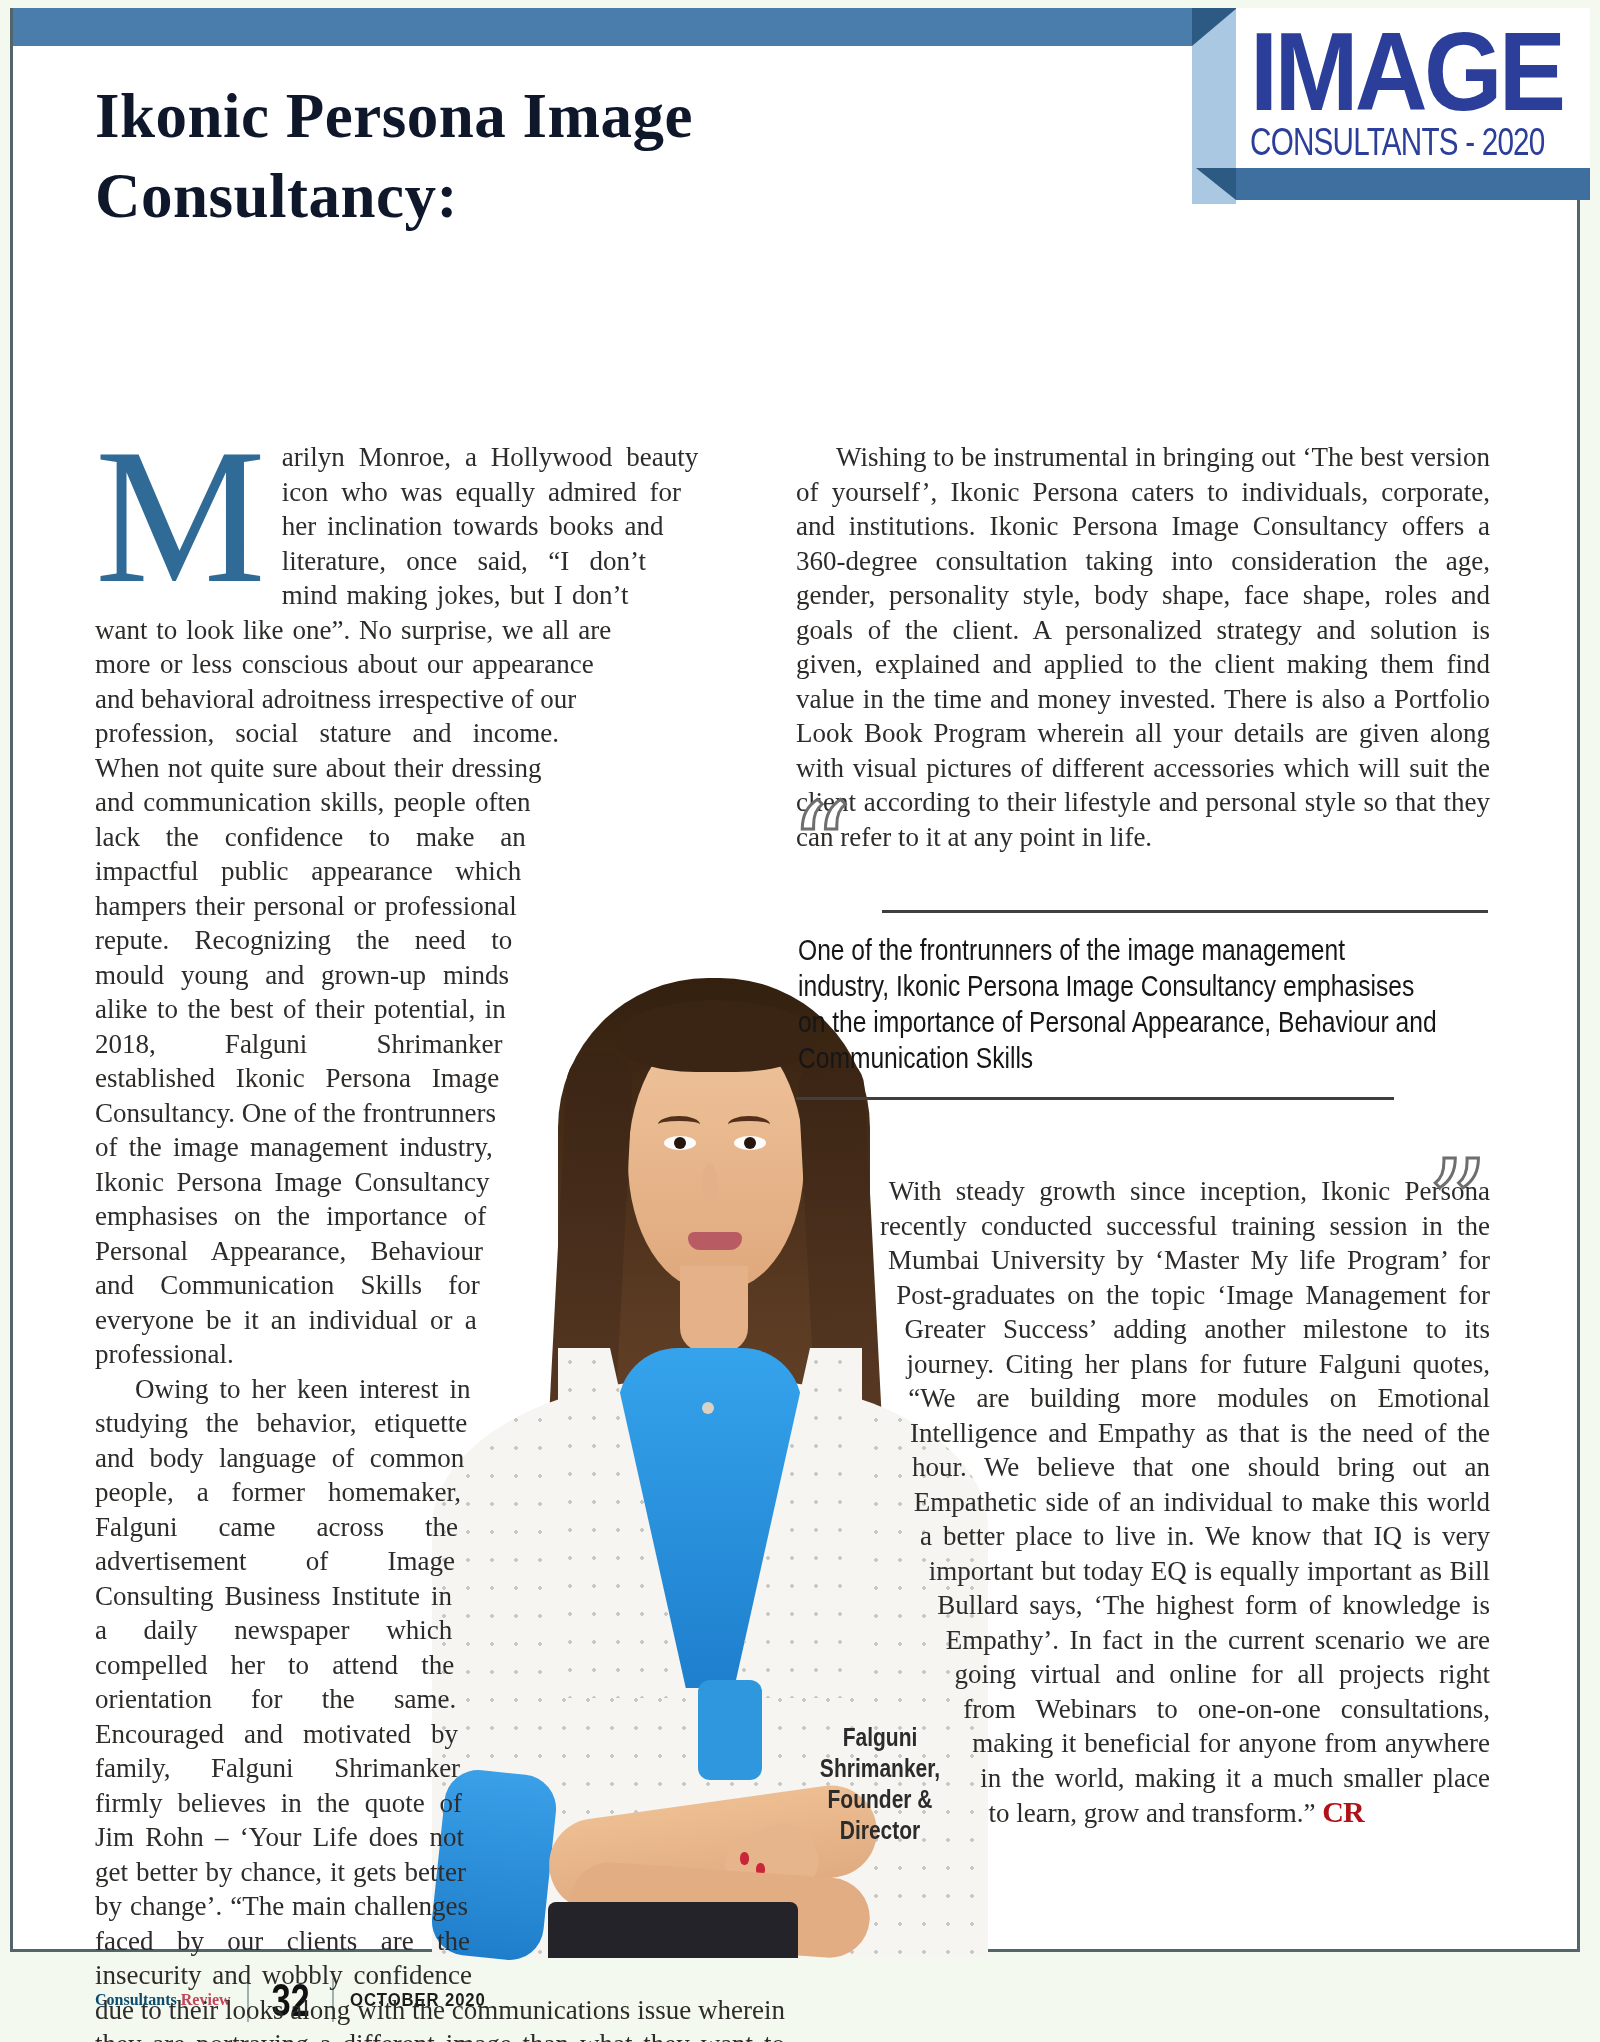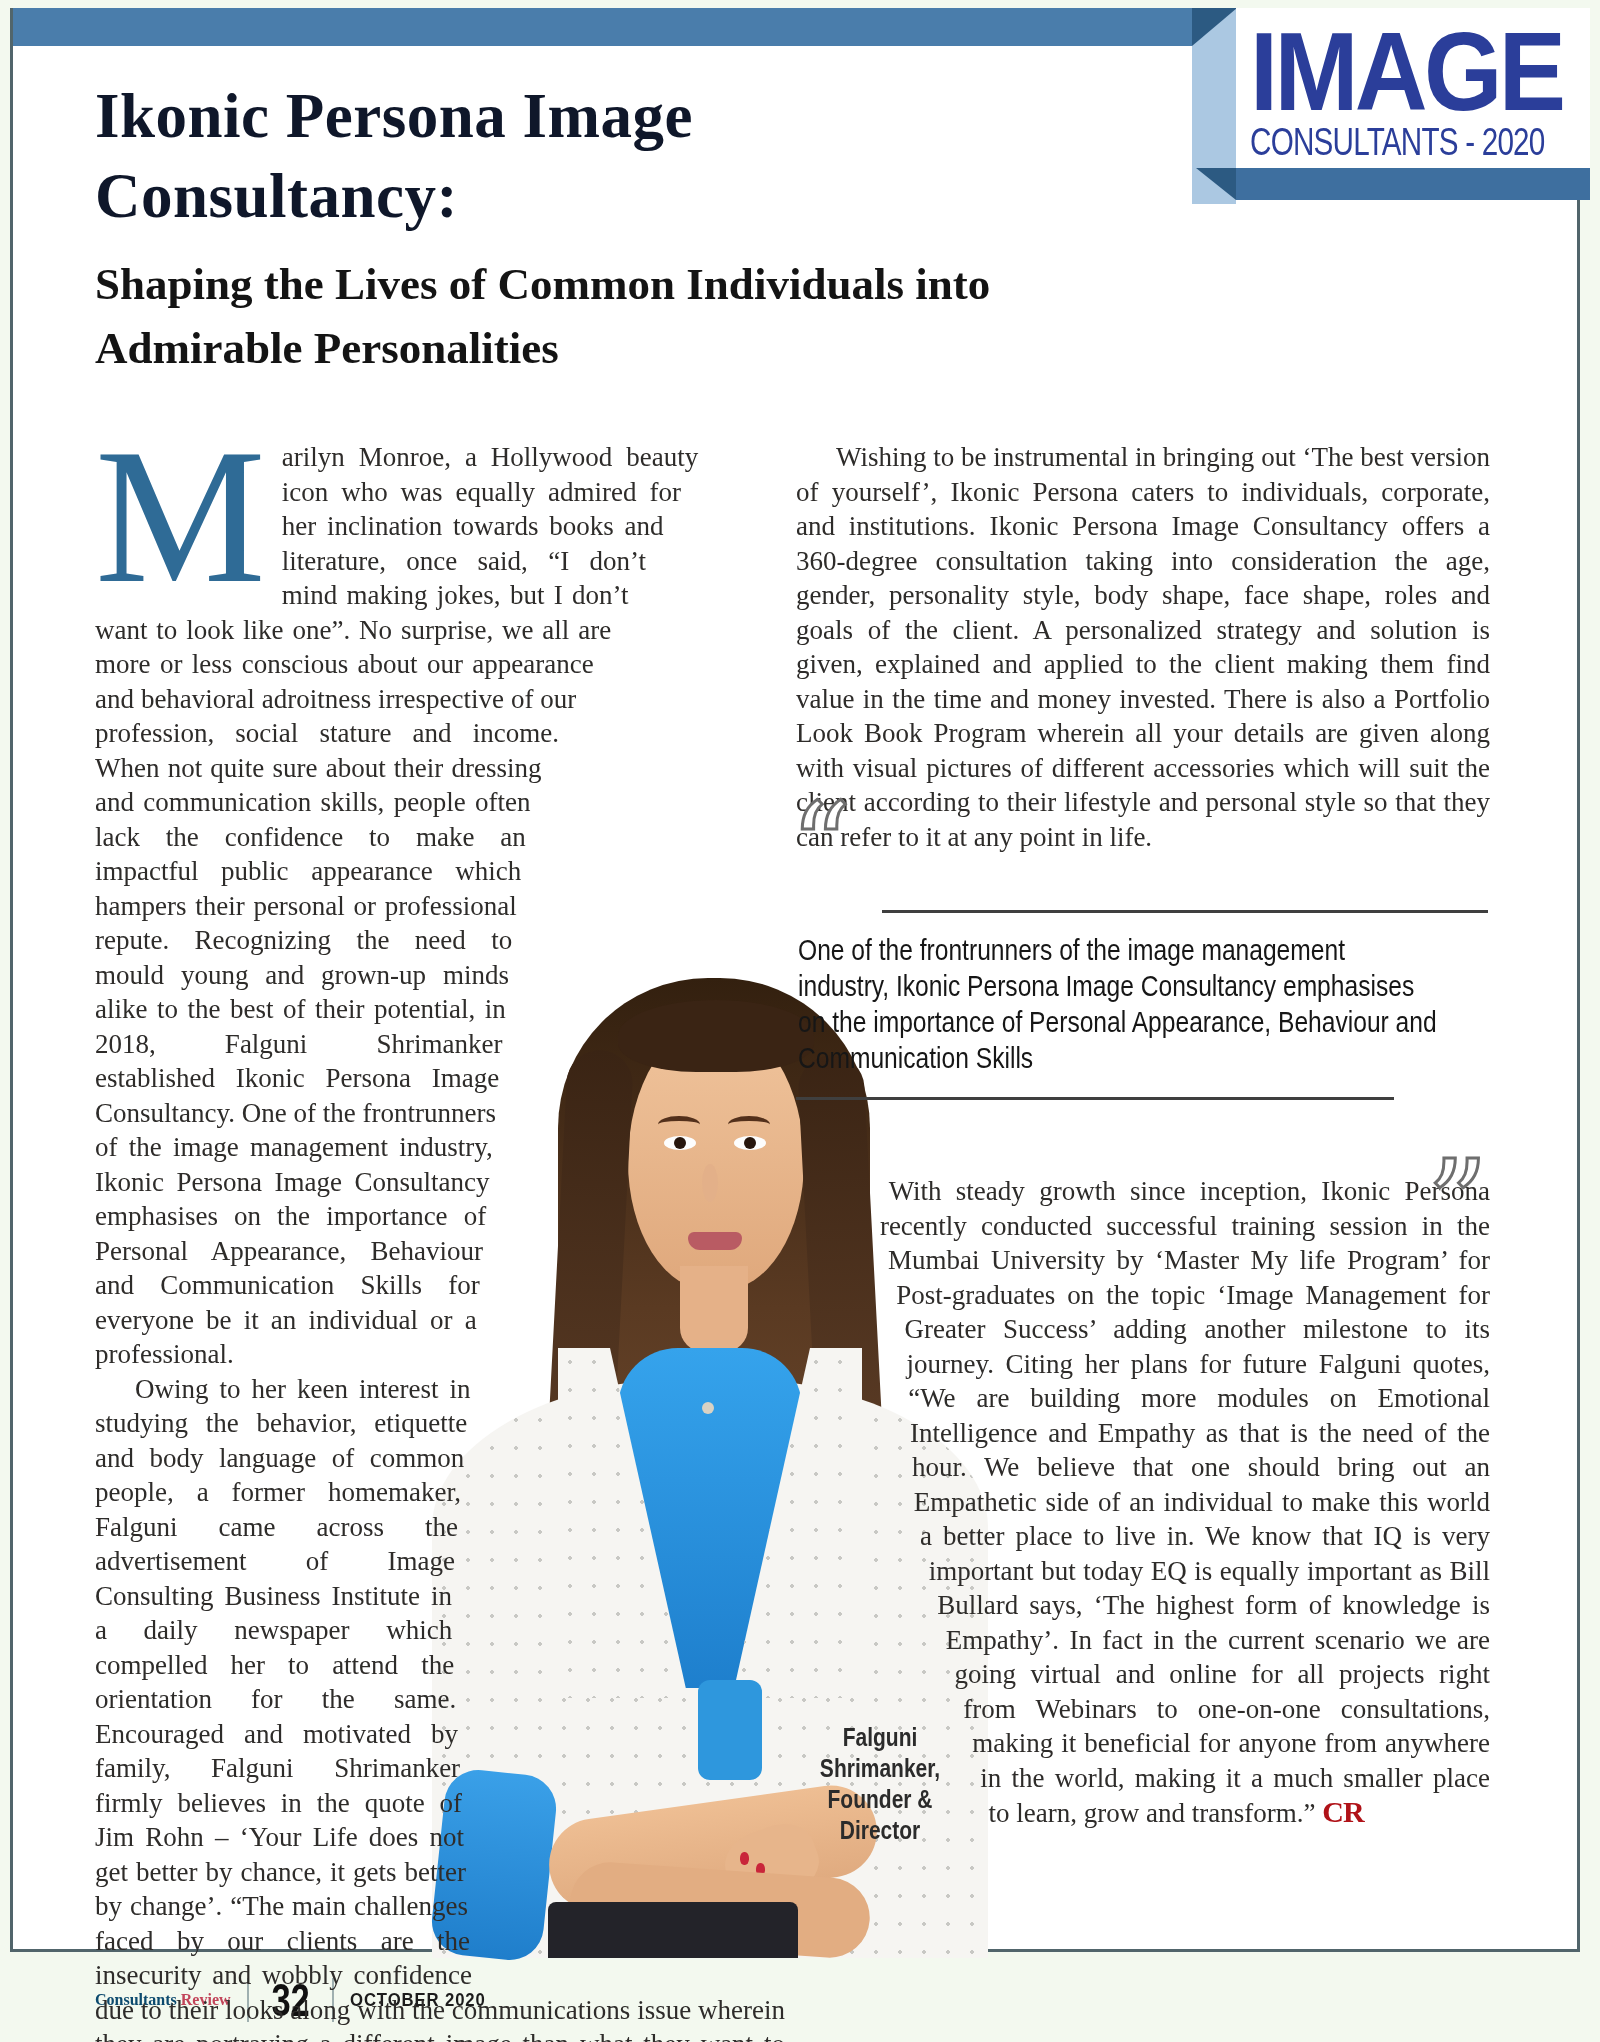--- a/index.html
+++ b/index.html
@@ -81,22 +81,20 @@
   <div class="badge-box">
     
   </div>
   <div class="badge-big">IMAGE</div>
   <div class="badge-sub">CONSULTANTS - 2020</div>
   <div class="badge-bar"></div>
   <div class="bar-fold"></div>
 
   <h1 class="title" style="margin:0;">Ikonic Persona Image
 Consultancy:</h1>
-  <h2 class="subtitle" style="margin:0;">Shaping the Lives of Common Individuals into
-Admirable Personalities</h2>
 
   <div class="photo">
     <div style="left:128px;top:28px;width:312px;height:600px;background:linear-gradient(180deg,#33200f,#5a3a22 55%,#6e4a2e);border-radius:150px 150px 100px 100px;"></div>
     <div style="left:198px;top:72px;width:176px;height:268px;background:linear-gradient(180deg,#f0c49c,#dfa87c);border-radius:50% 50% 46% 46%/52% 52% 48% 48%;"></div>
     <div style="left:188px;top:50px;width:196px;height:72px;background:#3a2414;border-radius:50% 50% 40% 40%;"></div>
     <div style="left:126px;top:100px;width:66px;height:470px;background:linear-gradient(180deg,#3a2414,#5d3d26);border-radius:34px;transform:rotate(3deg);"></div>
     <div style="left:378px;top:105px;width:66px;height:430px;background:linear-gradient(180deg,#3a2414,#5d3d26);border-radius:34px;transform:rotate(-3deg);"></div>
     <div style="left:228px;top:166px;width:42px;height:12px;border-top:5px solid #53301b;border-radius:50%;"></div>
     <div style="left:298px;top:166px;width:42px;height:12px;border-top:5px solid #53301b;border-radius:50%;"></div>
     <div style="left:234px;top:186px;width:32px;height:14px;background:#fdfdfd;border-radius:50%;"></div>

